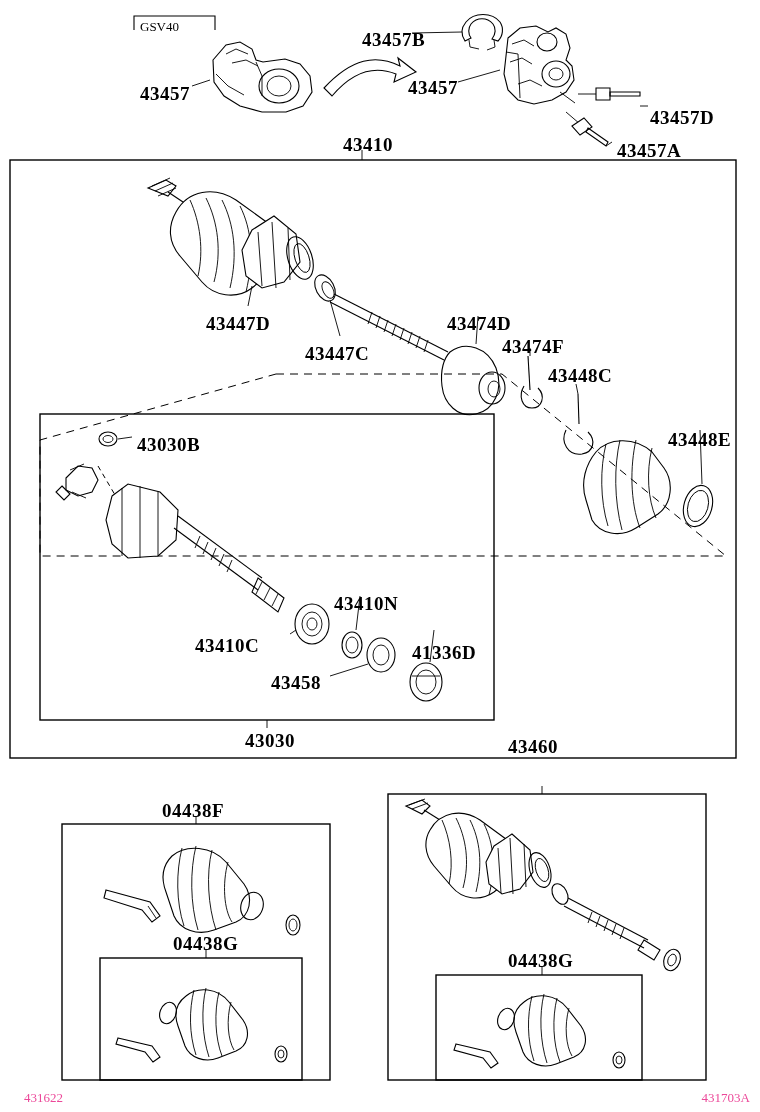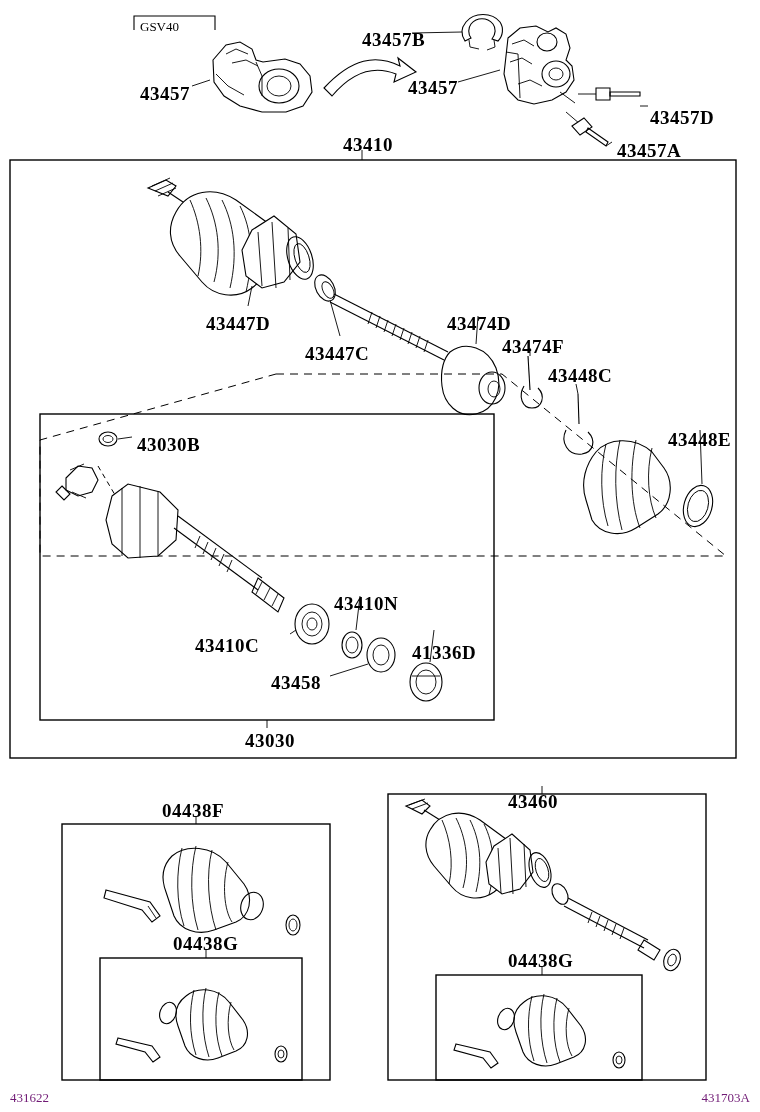--- a/index.html
+++ b/index.html
@@ -33,22 +33,23 @@
   }
   .lbl.small {
     font-size: 13px;
     font-weight: normal;
     letter-spacing: 0;
   }
   .corner {
     position: absolute;
     font-family: "Liberation Serif", serif;
     font-size: 13px;
-    color: #701a75;
+    color: #ec4899;
     white-space: nowrap;
+    margin-left: 14px;
   }
   svg { display: block; }
   .ln { fill: none; stroke: #000; stroke-width: 1.1px; }
   .ln-thin { fill: none; stroke: #000; stroke-width: 0.9px; }
   .ln-dash { fill: none; stroke: #000; stroke-width: 1px; stroke-dasharray: 7 5; }
   .box { fill: none; stroke: #000; stroke-width: 1.4px; }
   .fillw { fill: #fff; stroke: #000; stroke-width: 1.1px; }
 </style>
 </head>
 <body>
@@ -309,21 +310,21 @@
   <div class="lbl" style="left:447px; top:292px;margin-top:22px;">43474D</div>
   <div class="lbl" style="left:502px; top:337px;">43474F</div>
   <div class="lbl" style="left:548px; top:366px;">43448C</div>
   <div class="lbl" style="left:668px; top:430px;">43448E</div>
   <div class="lbl" style="left:137px; top:435px;">43030B</div>
   <div class="lbl" style="left:334px; top:594px;">43410N</div>
   <div class="lbl" style="left:412px; top:615px;margin-top:28px;">41336D</div>
   <div class="lbl" style="left:195px; top:636px;">43410C</div>
   <div class="lbl" style="left:271px; top:673px;">43458</div>
   <div class="lbl" style="left:245px; top:731px;">43030</div>
-  <div class="lbl" style="left:508px; top:792px;">43460</div>
+  <div class="lbl" style="left:508px; top:737px;">43460</div>
   <div class="lbl" style="left:162px; top:801px;">04438F</div>
   <div class="lbl" style="left:173px; top:934px;">04438G</div>
   <div class="lbl" style="left:508px; top:951px;">04438G</div>
 
   <div class="corner" style="left:10px;  top:1090px;">431622</div>
   <div class="corner" style="right:10px; top:1090px;">431703A</div>
 
 </div>
 
 </body></html>

